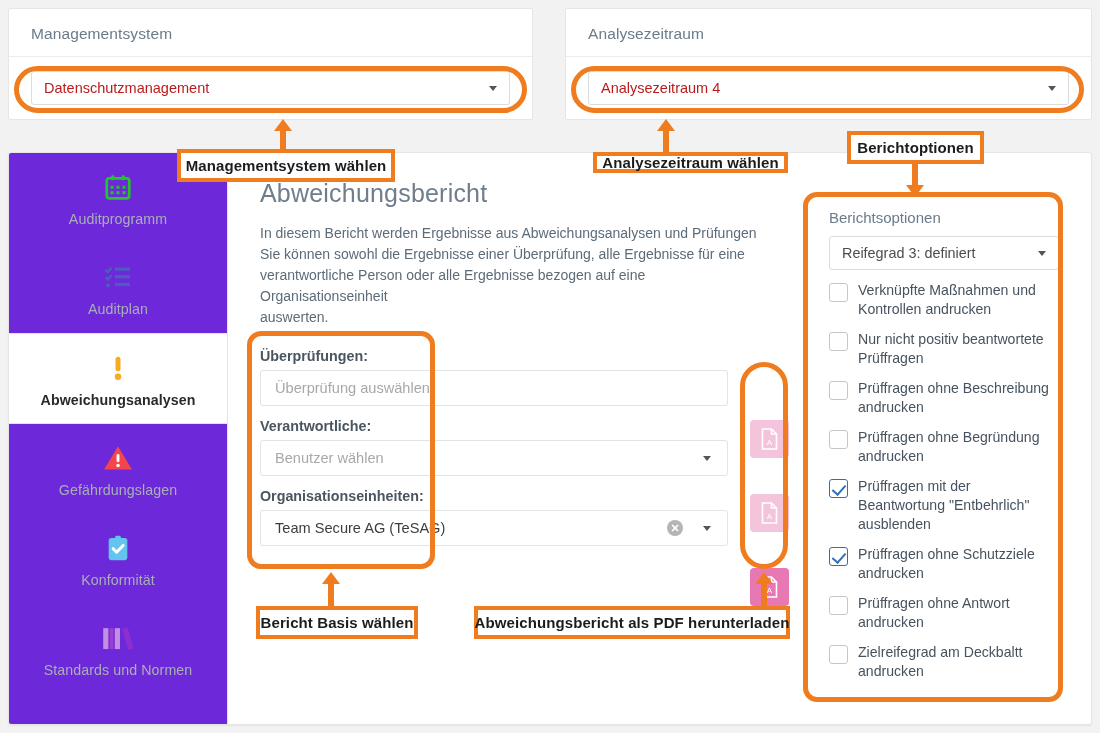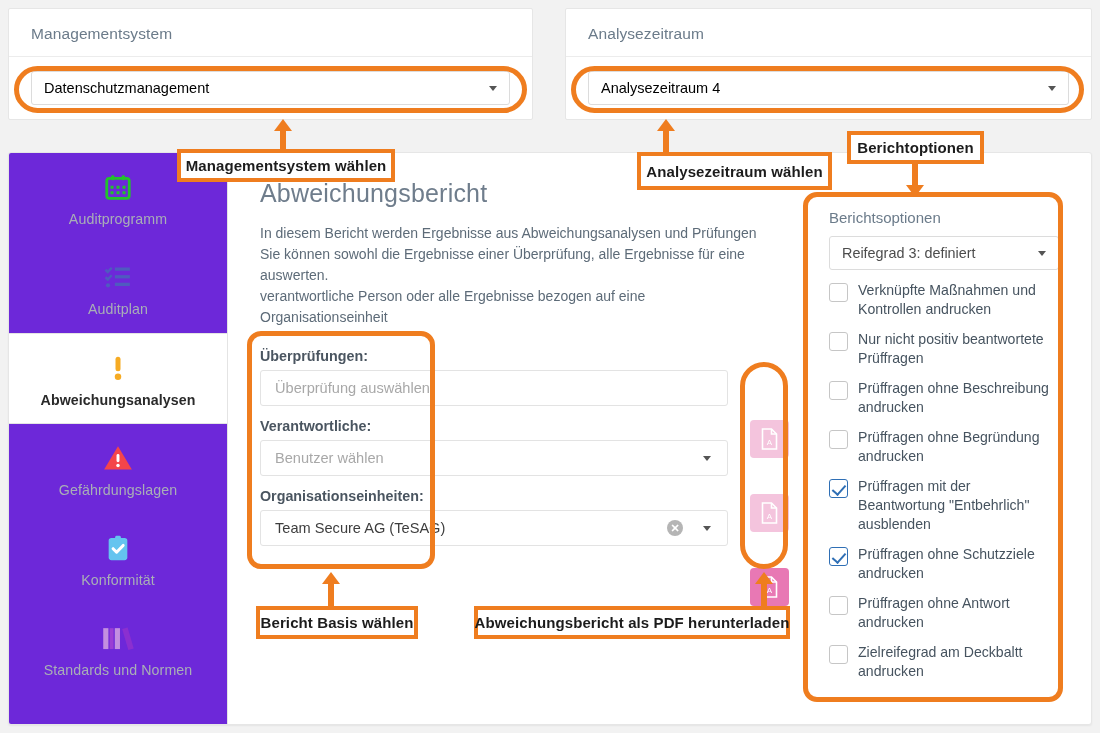--- a/index.html
+++ b/index.html
@@ -21,21 +21,21 @@
   .topcard-title {
     padding: 16px 22px 13px 22px;
     font-size: 15.5px; color: #6b7b8a; letter-spacing: .1px;
     border-bottom: 1px solid #ececec;
   }
   .topcard-body { padding: 14px 22px; }
   .sel {
     position: relative; width: 100%; height: 34px;
     border: 1px solid #dcdcdc; border-radius: 3px; background: #fff;
     display: flex; align-items: center; padding: 0 30px 0 12px;
-    font-size: 14.5px; color: #000000;
+    font-size: 14.5px; color: #b91c1c;
   }
   .caret {
     position: absolute; right: 12px; top: 50%;
     width: 0; height: 0; margin-top: -2px;
     border-left: 4.5px solid transparent;
     border-right: 4.5px solid transparent;
     border-top: 5.5px solid #555;
   }
 
   
@@ -231,22 +231,22 @@
         </div>
         <span class="side-label">Standards und Normen</span>
       </div>
     </div>
 
     <div id="content">
       <div id="page-title">Abweichungsbericht</div>
       <div id="page-desc">
         <div>In diesem Bericht werden Ergebnisse aus Abweichungsanalysen und Prüfungen</div>
         <div>Sie können sowohl die Ergebnisse einer Überprüfung, alle Ergebnisse für eine</div>
+        <div>verantwortliche Person oder alle Ergebnisse bezogen auf eine Organisationseinheit</div>
         <div>auswerten.</div>
-        <div>verantwortliche Person oder alle Ergebnisse bezogen auf eine Organisationseinheit</div>
       </div>
 
       <div id="form">
 
         <div class="f-label">Überprüfungen:</div>
         <div class="f-row">
           <div class="f-input ph">Überprüfung auswählen</div>
           <div class="pdf-btn pdf-dis" style="top:72px">
             <svg width="19" height="22" viewBox="0 0 18 22">
                 <path d="M2 1h9l5 5v15H2z" fill="none" stroke="#fff" stroke-width="1.6"></path>
@@ -342,21 +342,21 @@
   <div class="hi hi-r2" style="left:803px; top:192px; width:260px; height:510px;"></div>
 
   <div class="arrow" style="left:280px; top:130px; width:6px; height:27px;"></div>
   <div class="ahead up" style="left:274px; top:119px;"></div>
   <div class="note" style="left:177px; top:149px; width:218px; height:33px;text-align:center;">
     <span>Managementsystem wählen</span>
   </div>
 
   <div class="arrow" style="left:663px; top:130px; width:6px; height:27px;"></div>
   <div class="ahead up" style="left:657px; top:119px;"></div>
-  <div class="note" style="left:593px; top:152px; width:195px; height:38px;margin-left:44px;">
+  <div class="note" style="left:593px; top:152px; width:195px; height:21px;">
     <span>Analysezeitraum wählen</span>
   </div>
 
   <div class="note" style="left:847px; top:131px; width:137px; height:33px;">
     <span>Berichtoptionen</span>
   </div>
   <div class="arrow" style="left:912px; top:164px; width:6px; height:21px;"></div>
   <div class="ahead down" style="left:906px; top:185px;"></div>
 
   <div class="arrow" style="left:328px; top:583px; width:6px; height:24px;"></div>

